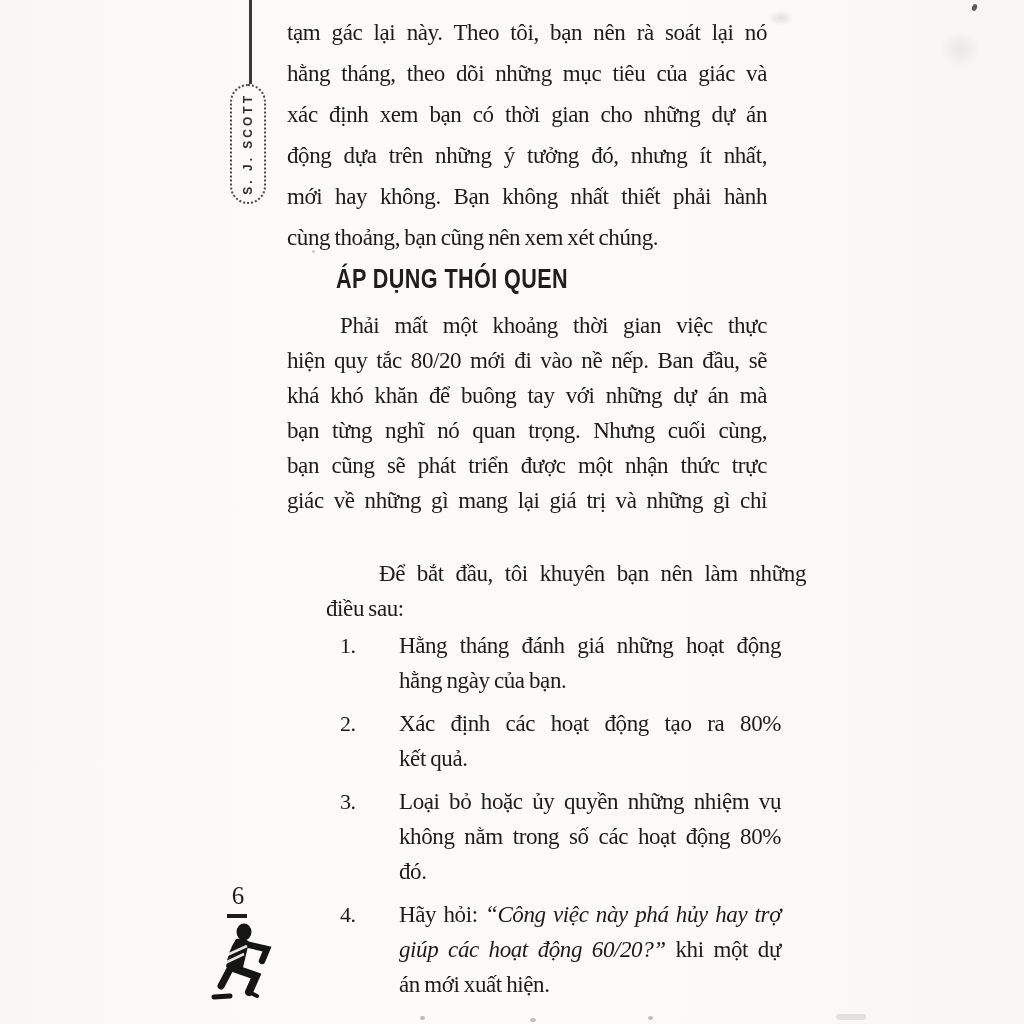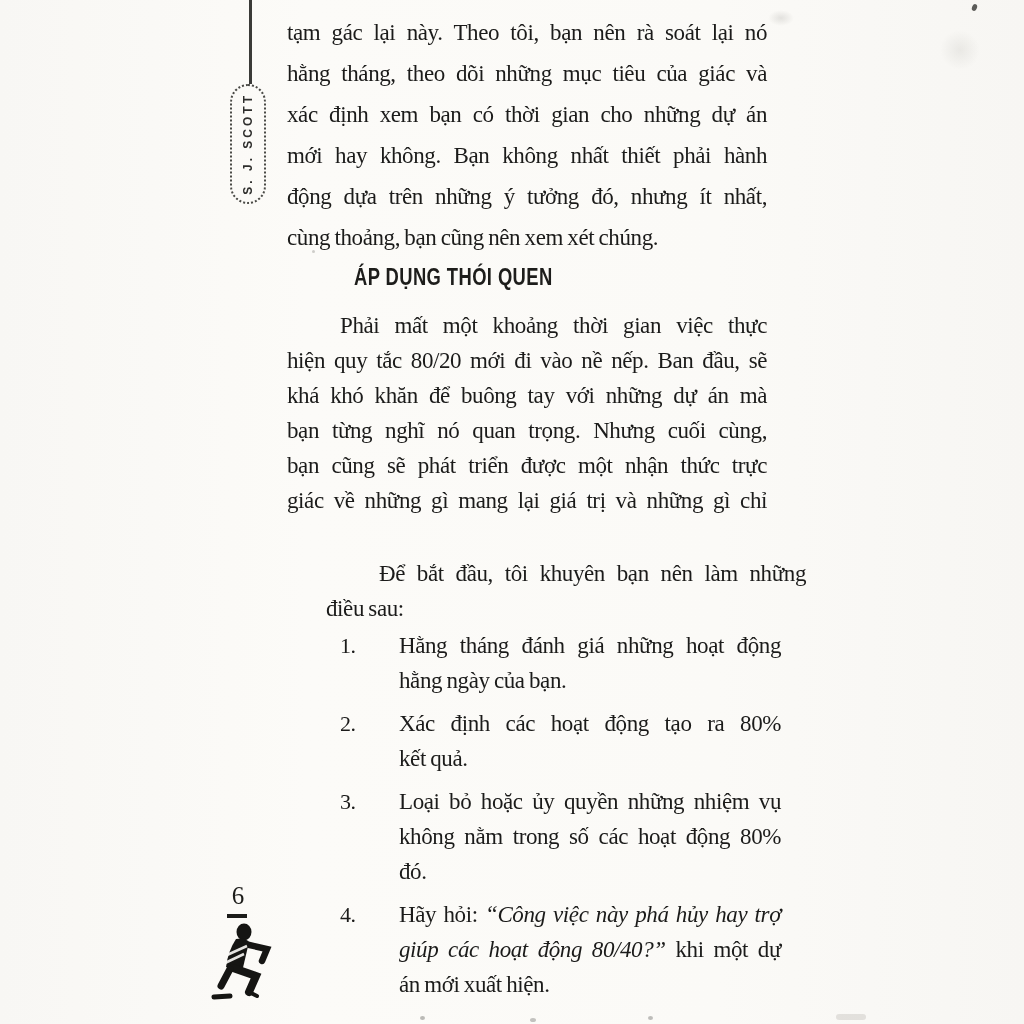--- a/index.html
+++ b/index.html
@@ -51,25 +51,25 @@
     text-align: justify;
     text-align-last: justify;
   }
   .tline.last { text-align-last: left; }
   .it { font-style: italic; }
   .para1 { top: 12px;  line-height: 41px; }
   .para2 { top: 308px; line-height: 35px; }
   .para3 { top: 556px; line-height: 35px; margin-left: 39px; }
   .para2 .tline:first-child, .para3 .tline:first-child { text-indent: 53px; }
   .heading {
-    position: absolute; left: 301px; top: 264px;
+    position: absolute; left: 283px; top: 264px;
     color: #1d1d1b;
     font-family: "Liberation Sans", "DejaVu Sans", sans-serif;
     font-weight: 700;
-    font-size: 23px;
+    font-size: 27px;
     letter-spacing: 0.5px;
     white-space: nowrap;
   }
   .heading > span {
     display: inline-block;
     transform: scaleX(0.8);
     transform-origin: left center;
     margin-left: 53px;
   }
   
@@ -111,22 +111,22 @@
   <div class="spine-line"></div>
 
   <div class="author-badge">
     <span>S. J. SCOTT</span>
   </div>
 
   <div class="textcol para1">
       <div class="tline"><span>tạm gác lại này. Theo tôi, bạn nên rà soát lại nó</span></div>
       <div class="tline"><span>hằng tháng, theo dõi những mục tiêu của giác và</span></div>
       <div class="tline"><span>xác định xem bạn có thời gian cho những dự án</span></div>
+      <div class="tline"><span>động dựa trên những ý tưởng đó, nhưng ít nhất,</span></div>
       <div class="tline"><span>mới hay không. Bạn không nhất thiết phải hành</span></div>
-      <div class="tline"><span>động dựa trên những ý tưởng đó, nhưng ít nhất,</span></div>
       <div class="tline last"><span>cùng thoảng, bạn cũng nên xem xét chúng.</span></div>
     </div>
 
   <div class="heading">
     <span>ÁP DỤNG THÓI QUEN</span>
   </div>
 
   <div class="textcol para2">
       <div class="tline"><span>Phải mất một khoảng thời gian việc thực</span></div>
       <div class="tline"><span>hiện quy tắc 80/20 mới đi vào nề nếp. Ban đầu, sẽ</span></div>
@@ -161,21 +161,21 @@
       <div class="item-lines">
           <div class="tline"><span>Loại bỏ hoặc ủy quyền những nhiệm vụ</span></div>
           <div class="tline"><span>không nằm trong số các hoạt động 80%</span></div>
           <div class="tline last"><span>đó.</span></div>
         </div>
     </div>
     <div class="list-item">
       <span class="num">4.</span>
       <div class="item-lines">
           <div class="tline"><span>Hãy hỏi: </span><span class="it">“Công việc này phá hủy hay trợ</span></div>
-          <div class="tline"><span class="it">giúp các hoạt động 80/40?”</span><span> khi một dự</span></div>
+          <div class="tline"><span class="it">giúp các hoạt động 60/20?”</span><span> khi một dự</span></div>
           <div class="tline last"><span>án mới xuất hiện.</span></div>
         </div>
     </div>
   </div>
 
   <div class="folio">6</div>
   <div class="folio-rule"></div>
 
   <svg class="runner" width="66" height="84" viewBox="0 0 66 84" xmlns="http://www.w3.org/2000/svg" aria-hidden="true">
     <g fill="#151513" stroke="none">

